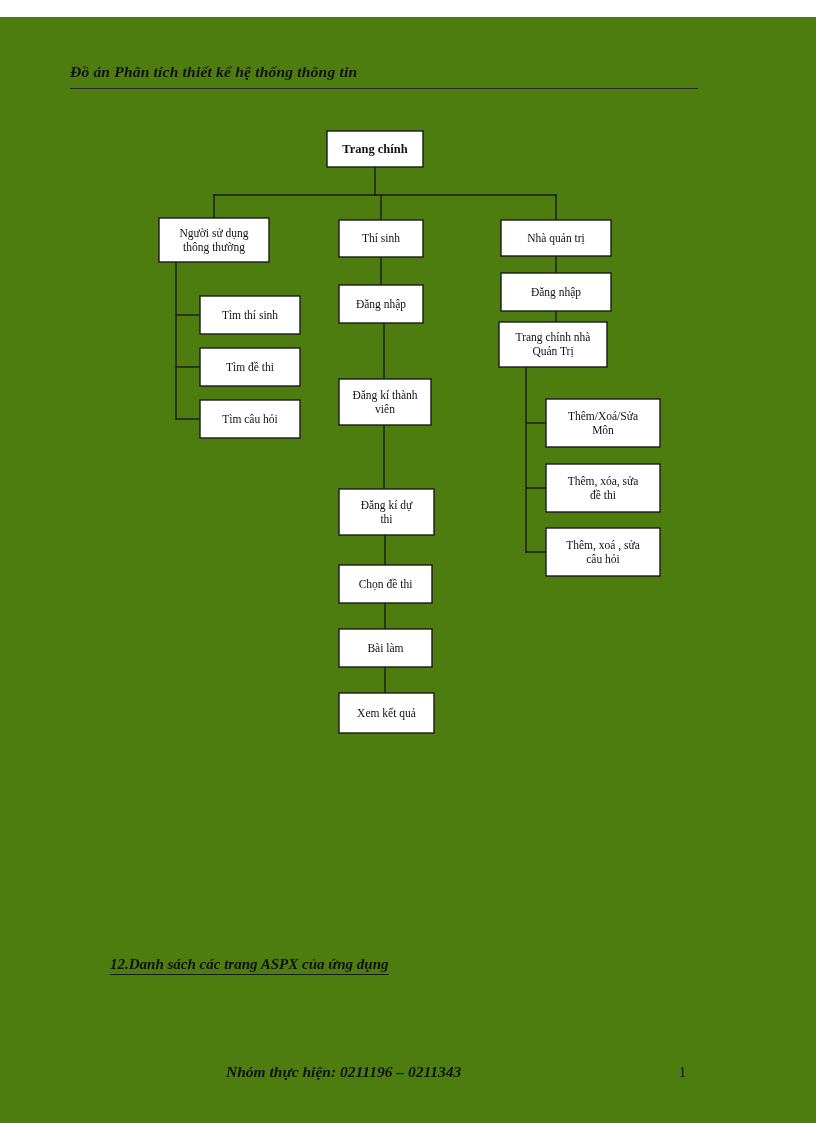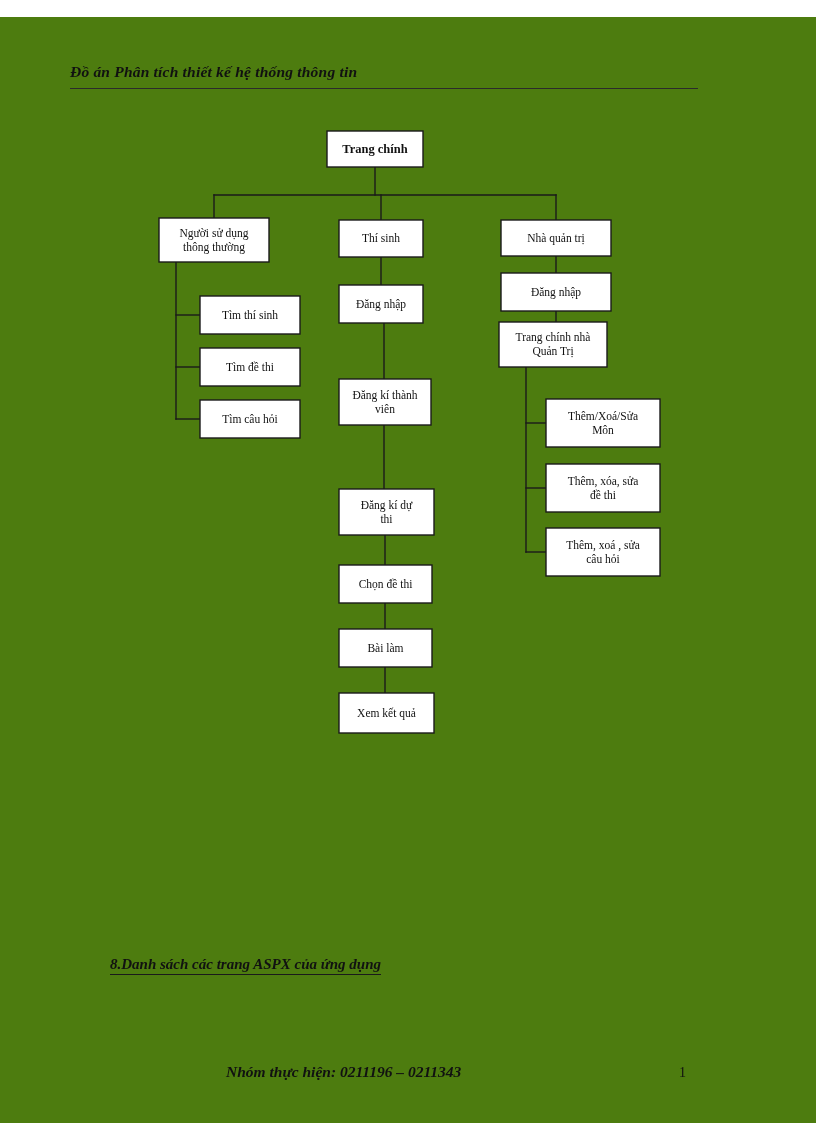--- a/index.html
+++ b/index.html
@@ -249,21 +249,21 @@
           <g>
             <rect x="522" y="511" width="114" height="48" class="node-box"></rect>
             <text x="579" y="529" class="node-label">Thêm, xoá , sửa</text>
             <text x="579" y="543" class="node-label">câu hỏi</text>
           </g>
         </g>
     </svg>
   </div>
 
   <div id="section-heading">
-    <span id="section-heading-text">8.Danh sách  các trang ASPX của ứng dụng</span>
+    <span id="section-heading-text">12.Danh sách  các trang ASPX của ứng dụng</span>
   </div>
 
   <div id="doc-footer">
     <div id="footer-text">Nhóm thực hiện:  0211196 – 0211343</div>
     <div id="footer-page-number">1</div>
   </div>
 
   <div id="scan-edge-line"></div>
 
 </div>

